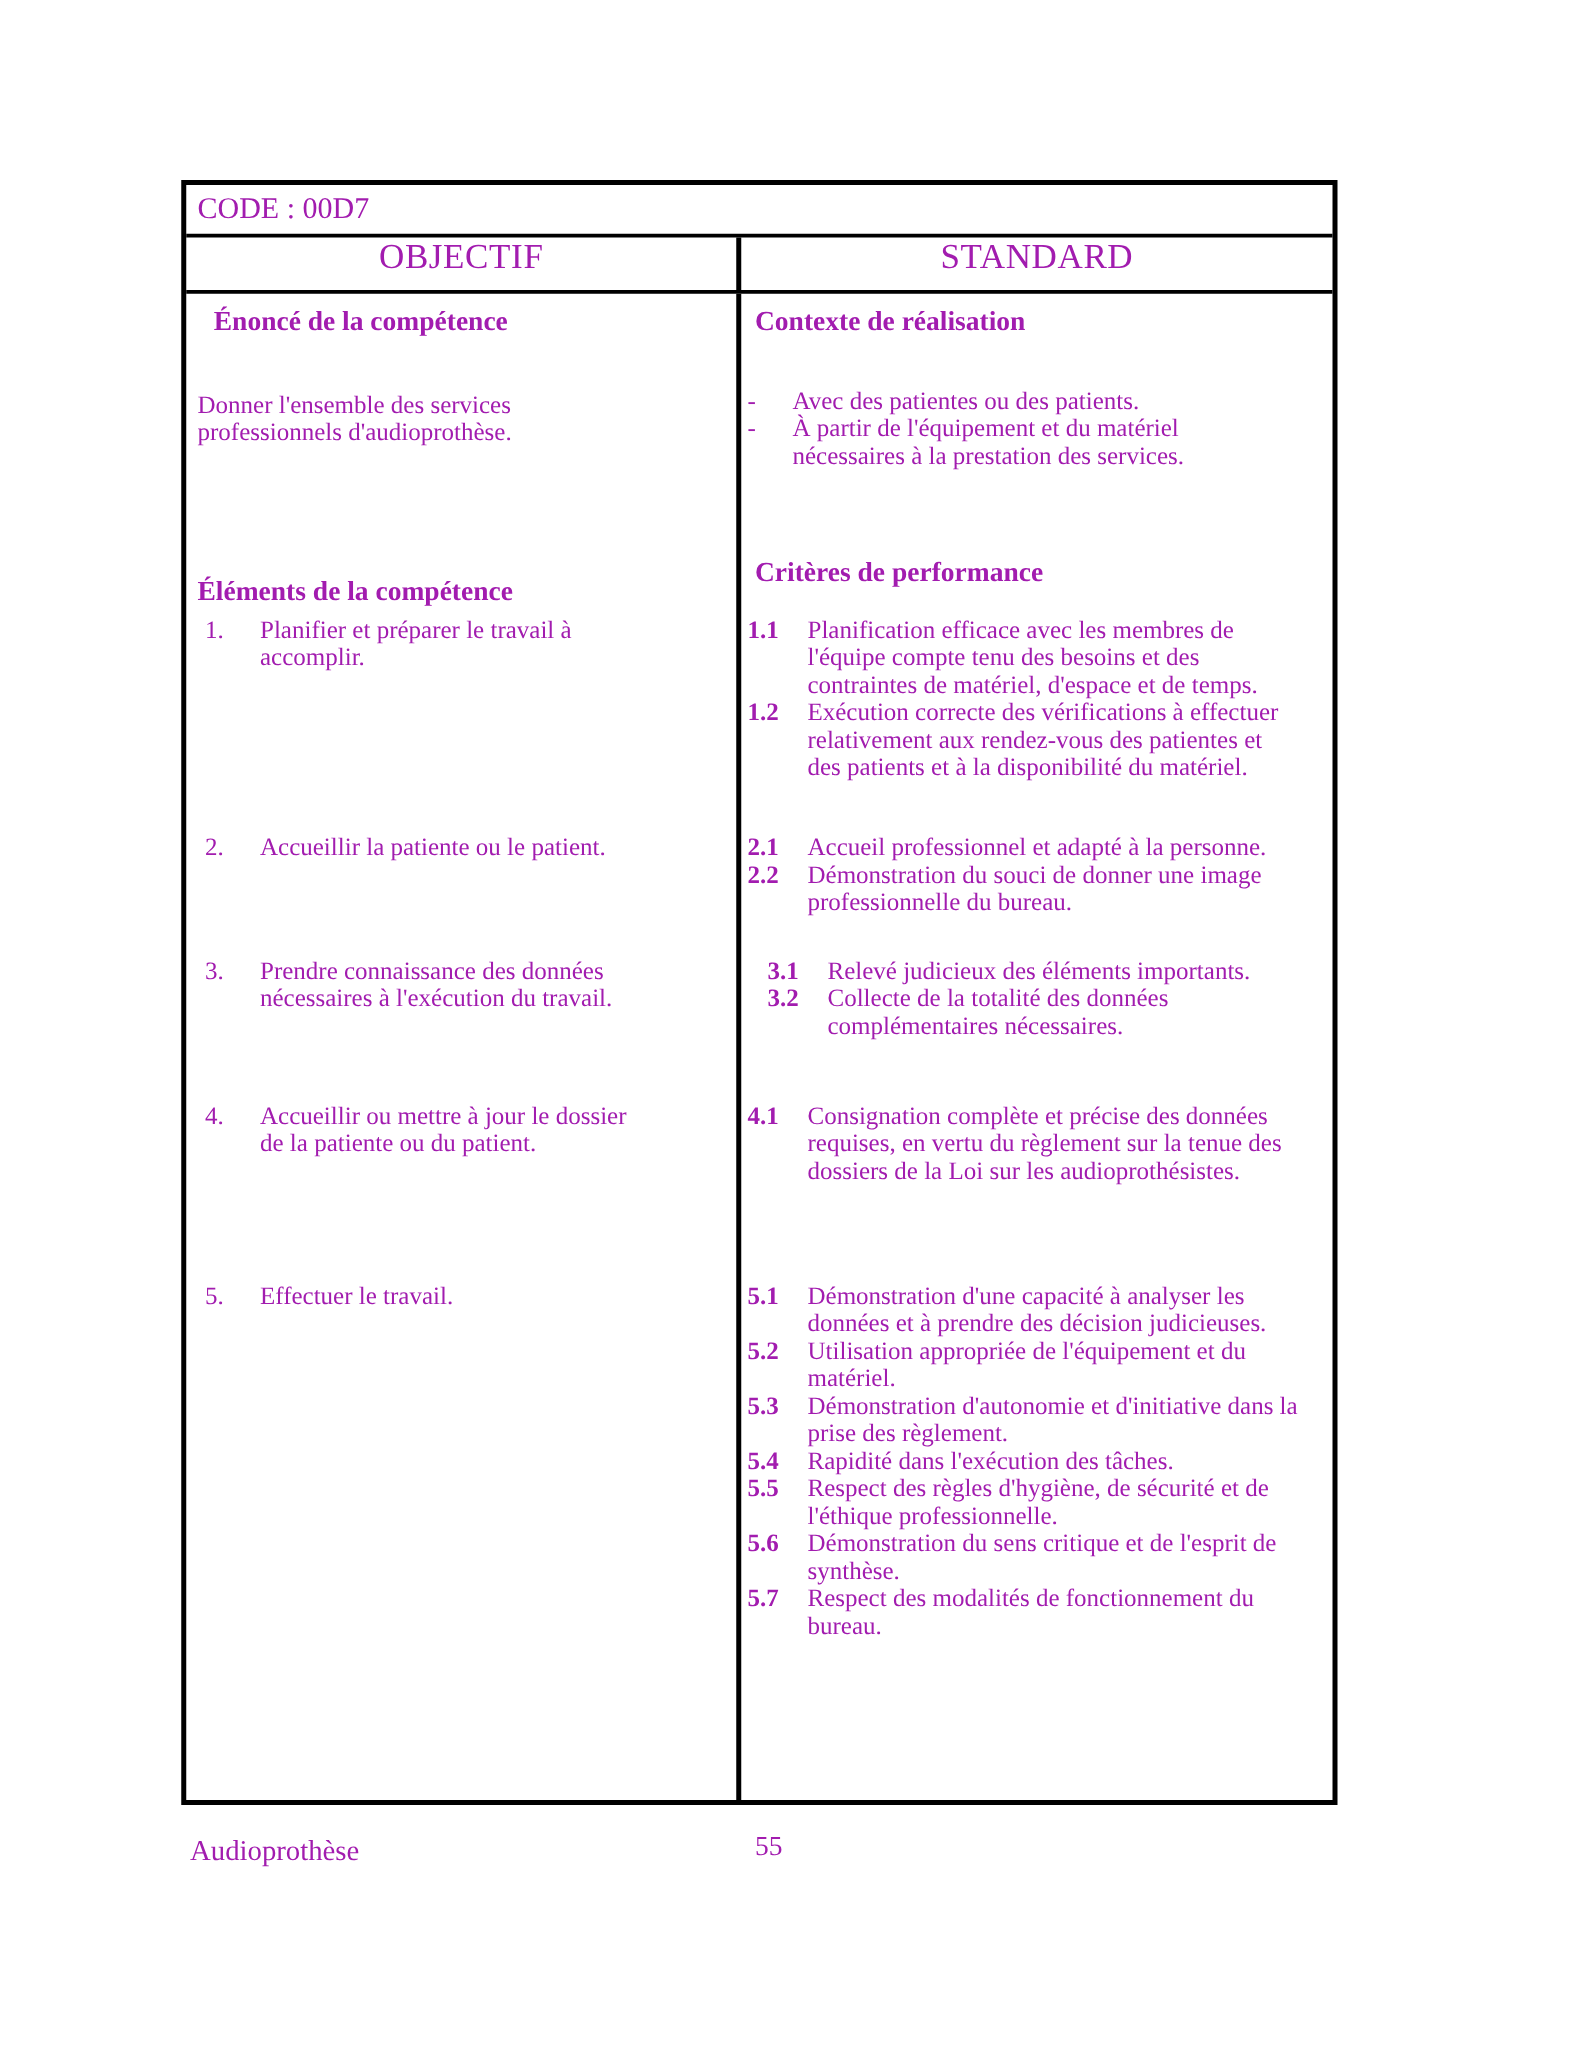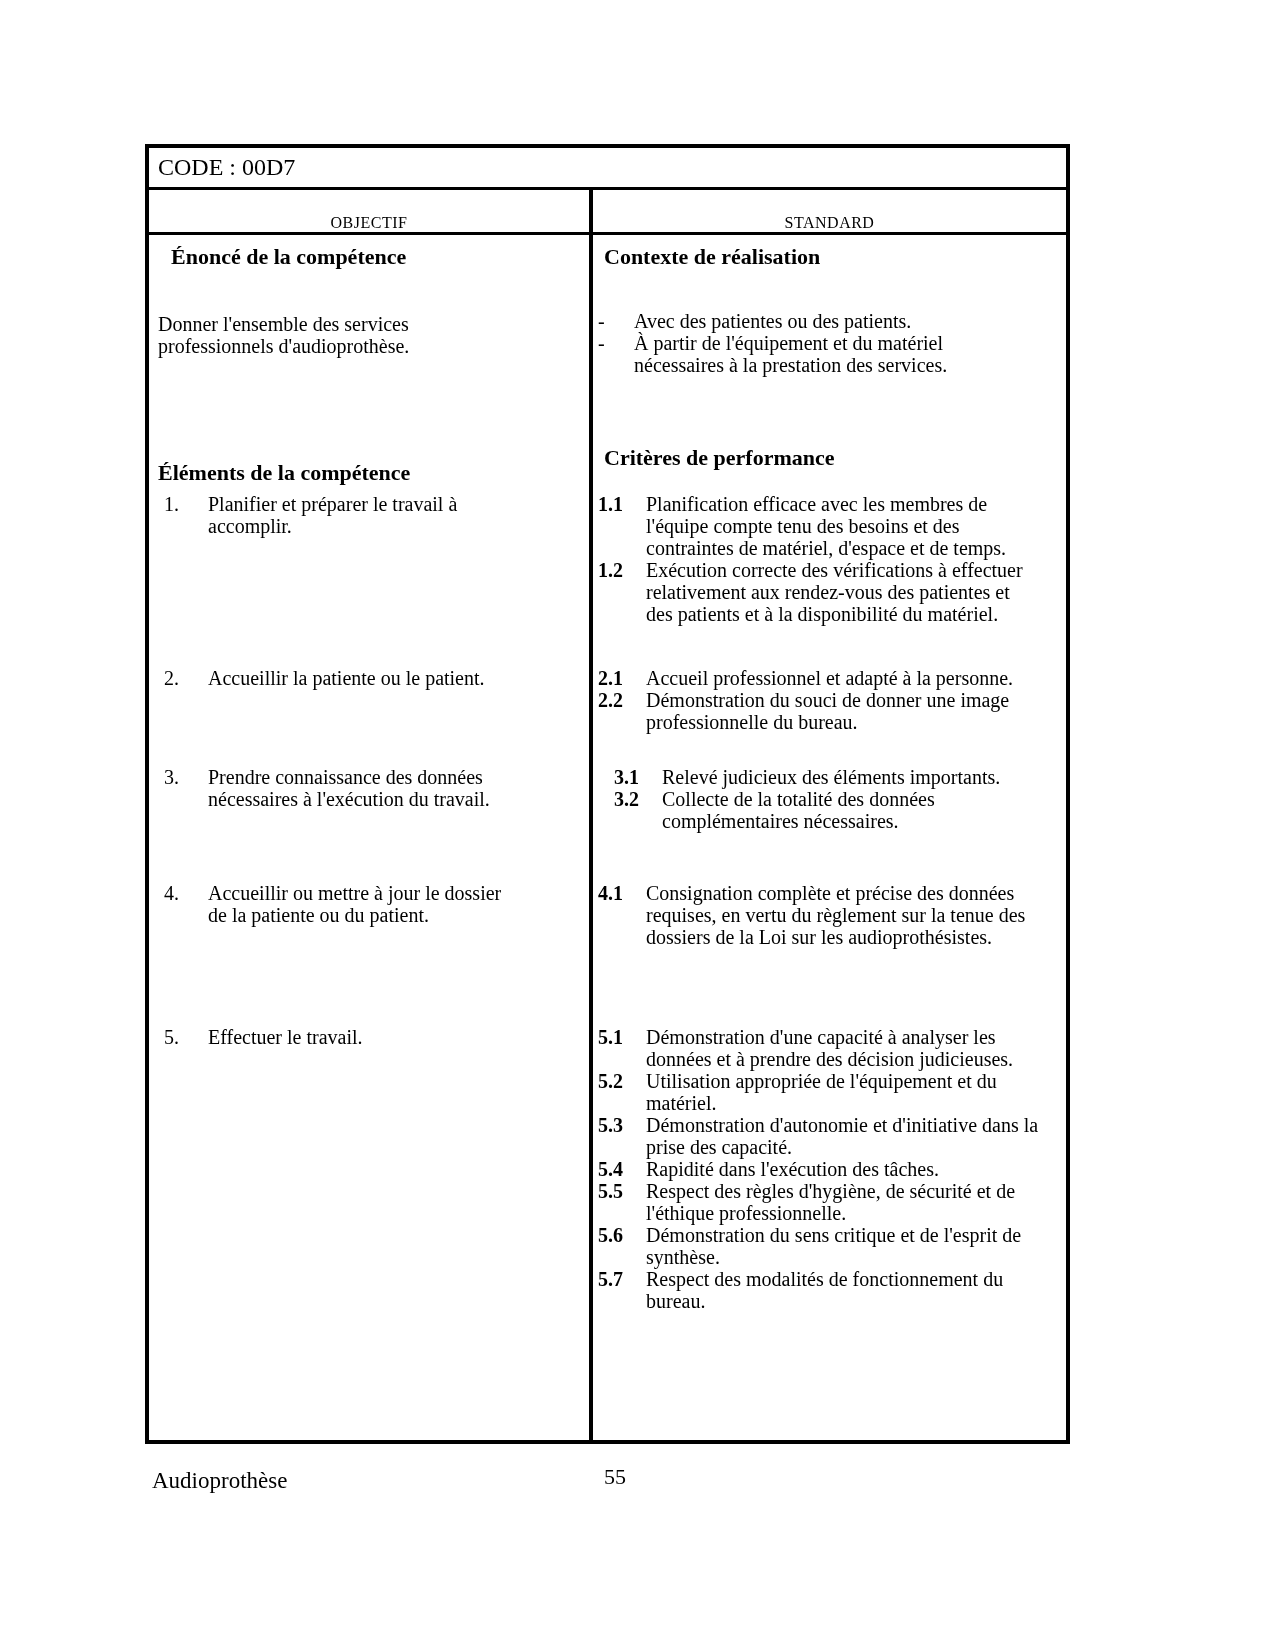--- a/index.html
+++ b/index.html
@@ -2,21 +2,21 @@
 <html lang="fr"><head>
 <meta charset="utf-8">
 <title>Audioprothèse — 00D7</title>
 <style>
   html, body { margin: 0; padding: 0; background: #e8e8e8; }
   .page {
     position: relative;
     width: 1275px;
     height: 1650px;
     background: #ffffff;
-    color: #000000;
+    color: #a21caf;
     font-family: "Liberation Serif", "DejaVu Serif", serif;
     overflow: hidden;
   }
   .doc-table {
     position: absolute;
     left: 145px;
     top: 144px;
     width: 925px;
     height: 1300px;
     border: 4px solid #000;
@@ -34,23 +34,23 @@
     font-size: 24px;
   }
   .row-head {
     height: 45px;
     border-bottom: 3px solid #000;
     box-sizing: border-box;
     display: flex;
   }
   .row-head .hcell {
     display: flex;
-    align-items: flex-end;
+    align-items: flex-start;
     justify-content: center;
-    font-size: 16px;
+    font-size: 28px;
     letter-spacing: 0.5px;
   }
   .row-head .hcell.left { width: 440px; }
   .row-head .hcell.right { flex: 1; border-left: 4px solid #000; box-sizing: border-box; }
   .row-body { flex: 1; display: flex; }
   .cell { position: relative; font-size: 20px; line-height: 22px; }
   .cell-left { width: 440px; }
   .cell-right { flex: 1; border-left: 4px solid #000; box-sizing: border-box; }
   .abs { position: absolute; }
   .sec-title { font-weight: bold; font-size: 22px; line-height: 24px; white-space: pre; }
@@ -203,21 +203,21 @@
 données et à prendre des décision judicieuses.</span>
           </div>
           <div class="num-item crit">
             <span class="nm">5.2</span>
             <span class="pre">Utilisation appropriée de l'équipement et du
 matériel.</span>
           </div>
           <div class="num-item crit">
             <span class="nm">5.3</span>
             <span class="pre">Démonstration d'autonomie et d'initiative dans la
-prise des capacité.</span>
+prise des règlement.</span>
           </div>
           <div class="num-item crit">
             <span class="nm">5.4</span>
             <span class="pre">Rapidité dans l'exécution des tâches.</span>
           </div>
           <div class="num-item crit">
             <span class="nm">5.5</span>
             <span class="pre">Respect des règles d'hygiène, de sécurité et de
 l'éthique professionnelle.</span>
           </div>

